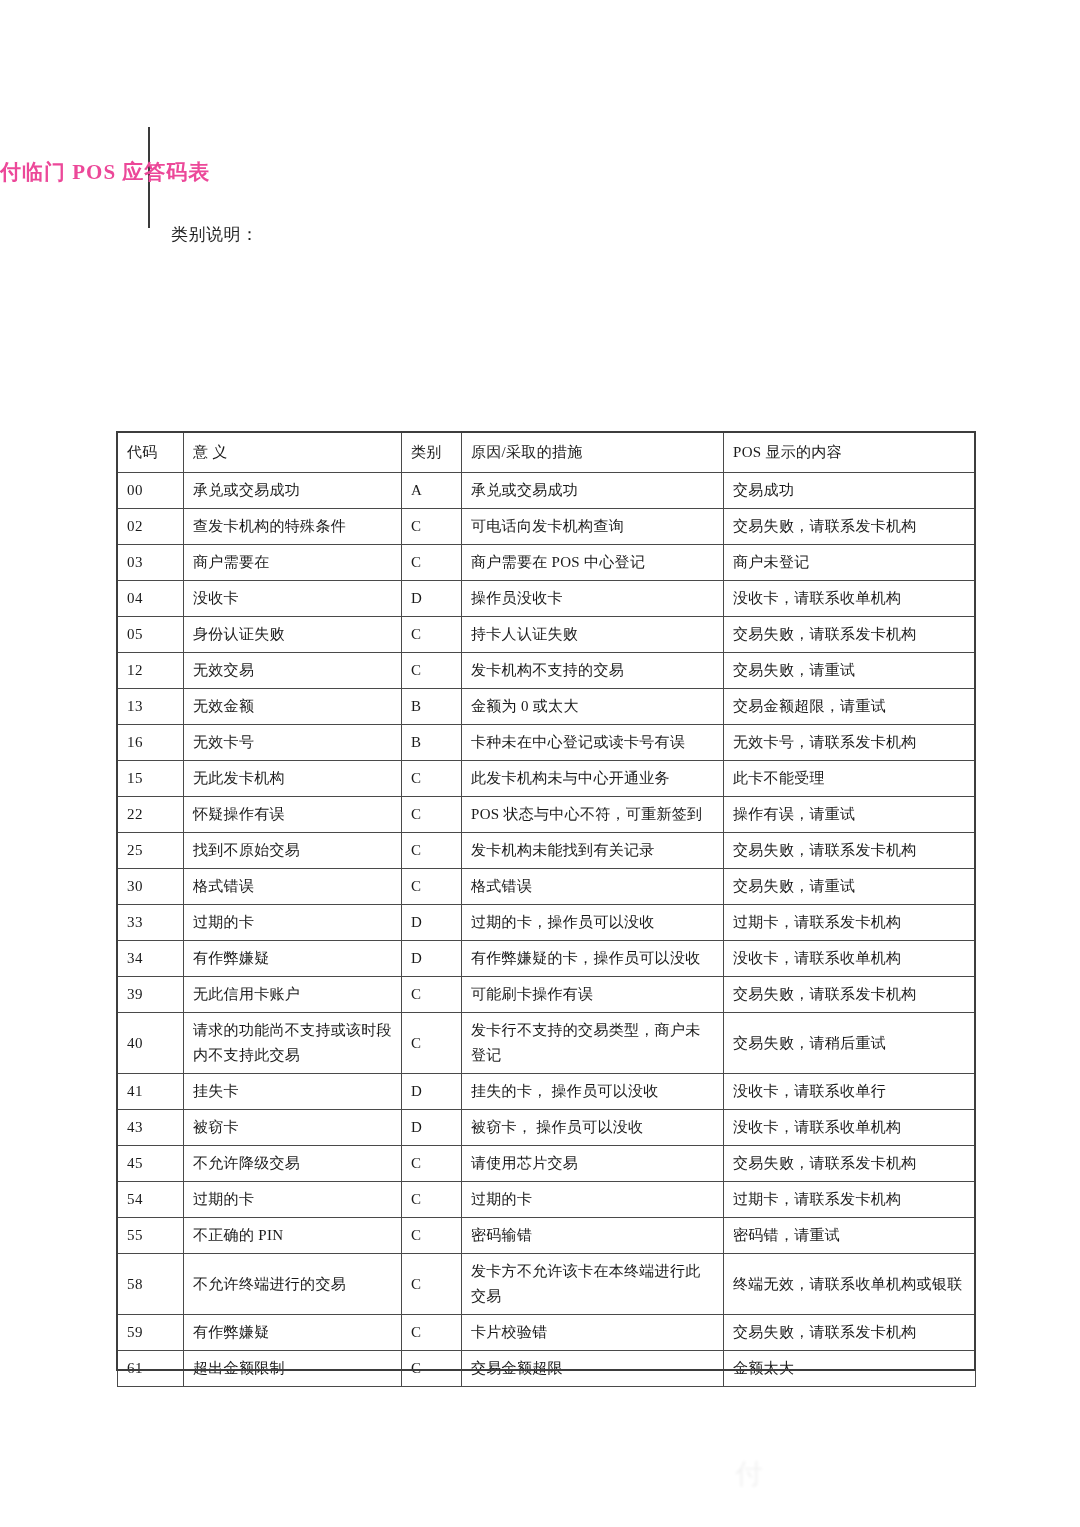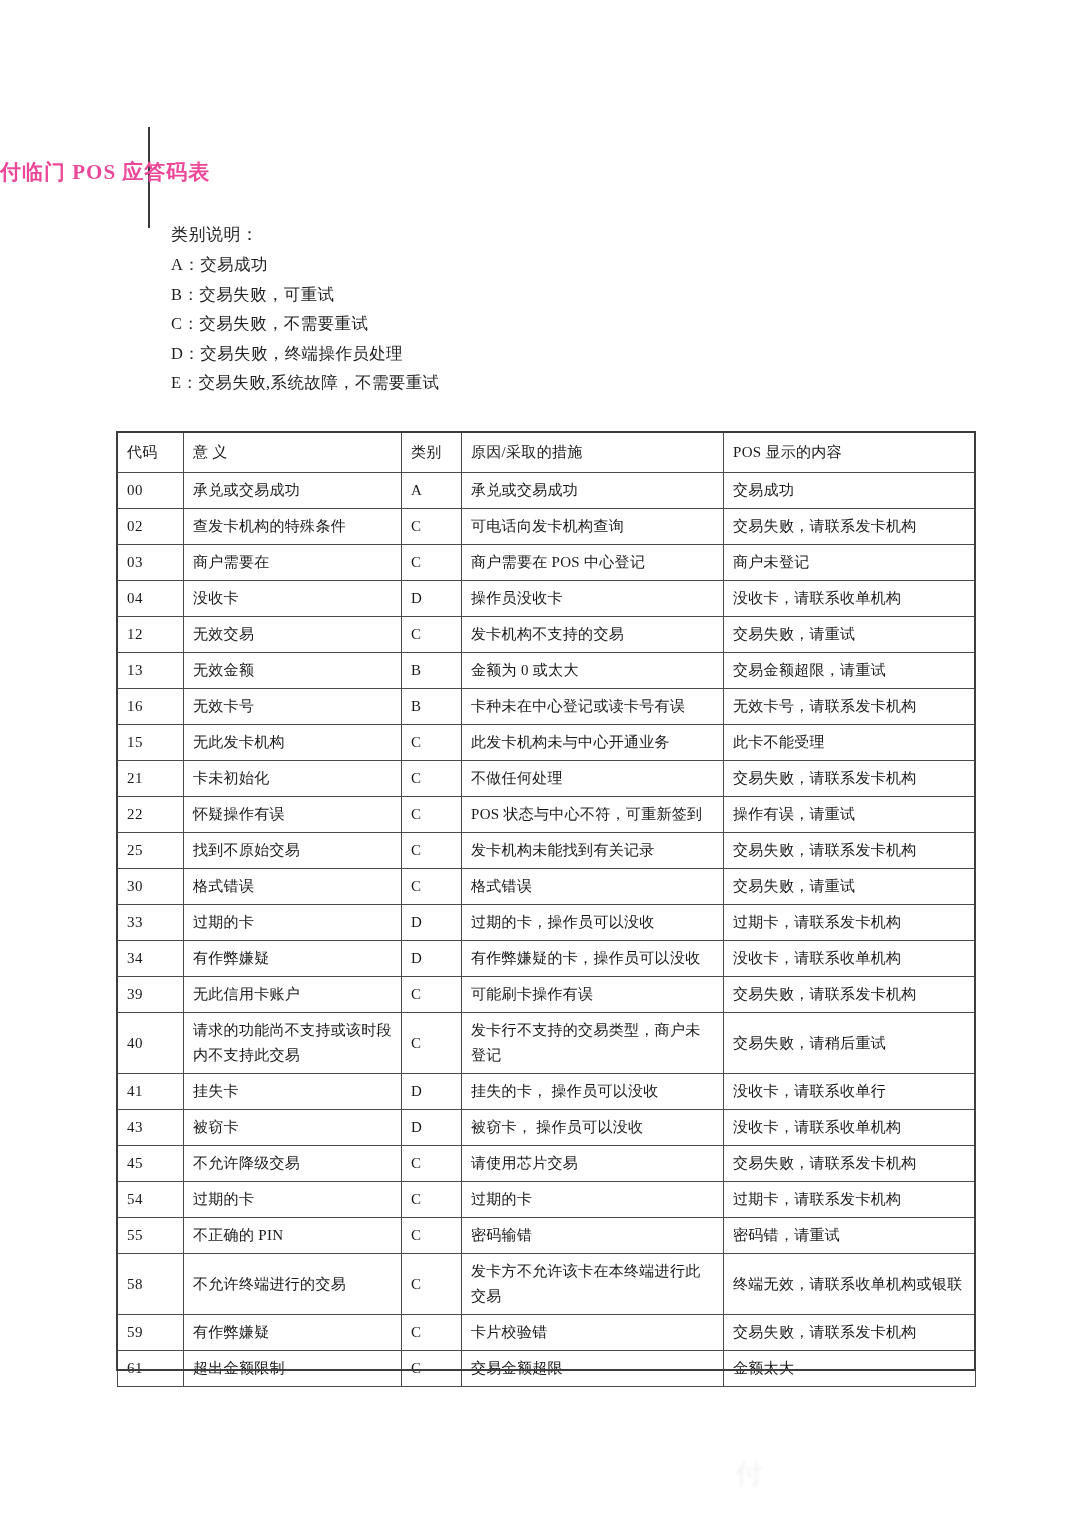--- a/index.html
+++ b/index.html
@@ -146,27 +146,20 @@
 <body>
 
 <div class="page">
 
   <div class="title-rule"></div>
 
   <div class="doc-title">付临门 POS 应答码表</div>
 
   <div class="legend">
     <div class="legend-heading">类别说明：</div>
-    <div class="legend-list">
-        <div class="legend-item">A：交易成功</div>
-        <div class="legend-item">B：交易失败，可重试</div>
-        <div class="legend-item">C：交易失败，不需要重试</div>
-        <div class="legend-item">D：交易失败，终端操作员处理</div>
-        <div class="legend-item">E：交易失败,系统故障，不需要重试</div>
-      </div>
   </div>
 
   <table class="code-table">
     <colgroup>
       <col class="c-code">
       <col class="c-meaning">
       <col class="c-cat">
       <col class="c-reason">
       <col class="c-display">
     </colgroup>
@@ -202,20 +195,27 @@
           <td class="cell-display">商户未登记</td>
         </tr>
         <tr>
           <td class="cell-code">04</td>
           <td class="cell-meaning">没收卡</td>
           <td class="cell-cat">D</td>
           <td class="cell-reason">操作员没收卡</td>
           <td class="cell-display">没收卡，请联系收单机构</td>
         </tr>
         <tr>
+          <td class="cell-code">05</td>
+          <td class="cell-meaning">身份认证失败</td>
+          <td class="cell-cat">C</td>
+          <td class="cell-reason">持卡人认证失败</td>
+          <td class="cell-display">交易失败，请联系发卡机构</td>
+        </tr>
+        <tr>
           <td class="cell-code">12</td>
           <td class="cell-meaning">无效交易</td>
           <td class="cell-cat">C</td>
           <td class="cell-reason">发卡机构不支持的交易</td>
           <td class="cell-display">交易失败，请重试</td>
         </tr>
         <tr>
           <td class="cell-code">13</td>
           <td class="cell-meaning">无效金额</td>
           <td class="cell-cat">B</td>
@@ -230,27 +230,20 @@
           <td class="cell-display">无效卡号，请联系发卡机构</td>
         </tr>
         <tr>
           <td class="cell-code">15</td>
           <td class="cell-meaning">无此发卡机构</td>
           <td class="cell-cat">C</td>
           <td class="cell-reason">此发卡机构未与中心开通业务</td>
           <td class="cell-display">此卡不能受理</td>
         </tr>
         <tr>
-          <td class="cell-code">21</td>
-          <td class="cell-meaning">卡未初始化</td>
-          <td class="cell-cat">C</td>
-          <td class="cell-reason">不做任何处理</td>
-          <td class="cell-display">交易失败，请联系发卡机构</td>
-        </tr>
-        <tr>
           <td class="cell-code">22</td>
           <td class="cell-meaning">怀疑操作有误</td>
           <td class="cell-cat">C</td>
           <td class="cell-reason">POS 状态与中心不符，可重新签到</td>
           <td class="cell-display">操作有误，请重试</td>
         </tr>
         <tr>
           <td class="cell-code">25</td>
           <td class="cell-meaning">找到不原始交易</td>
           <td class="cell-cat">C</td>

